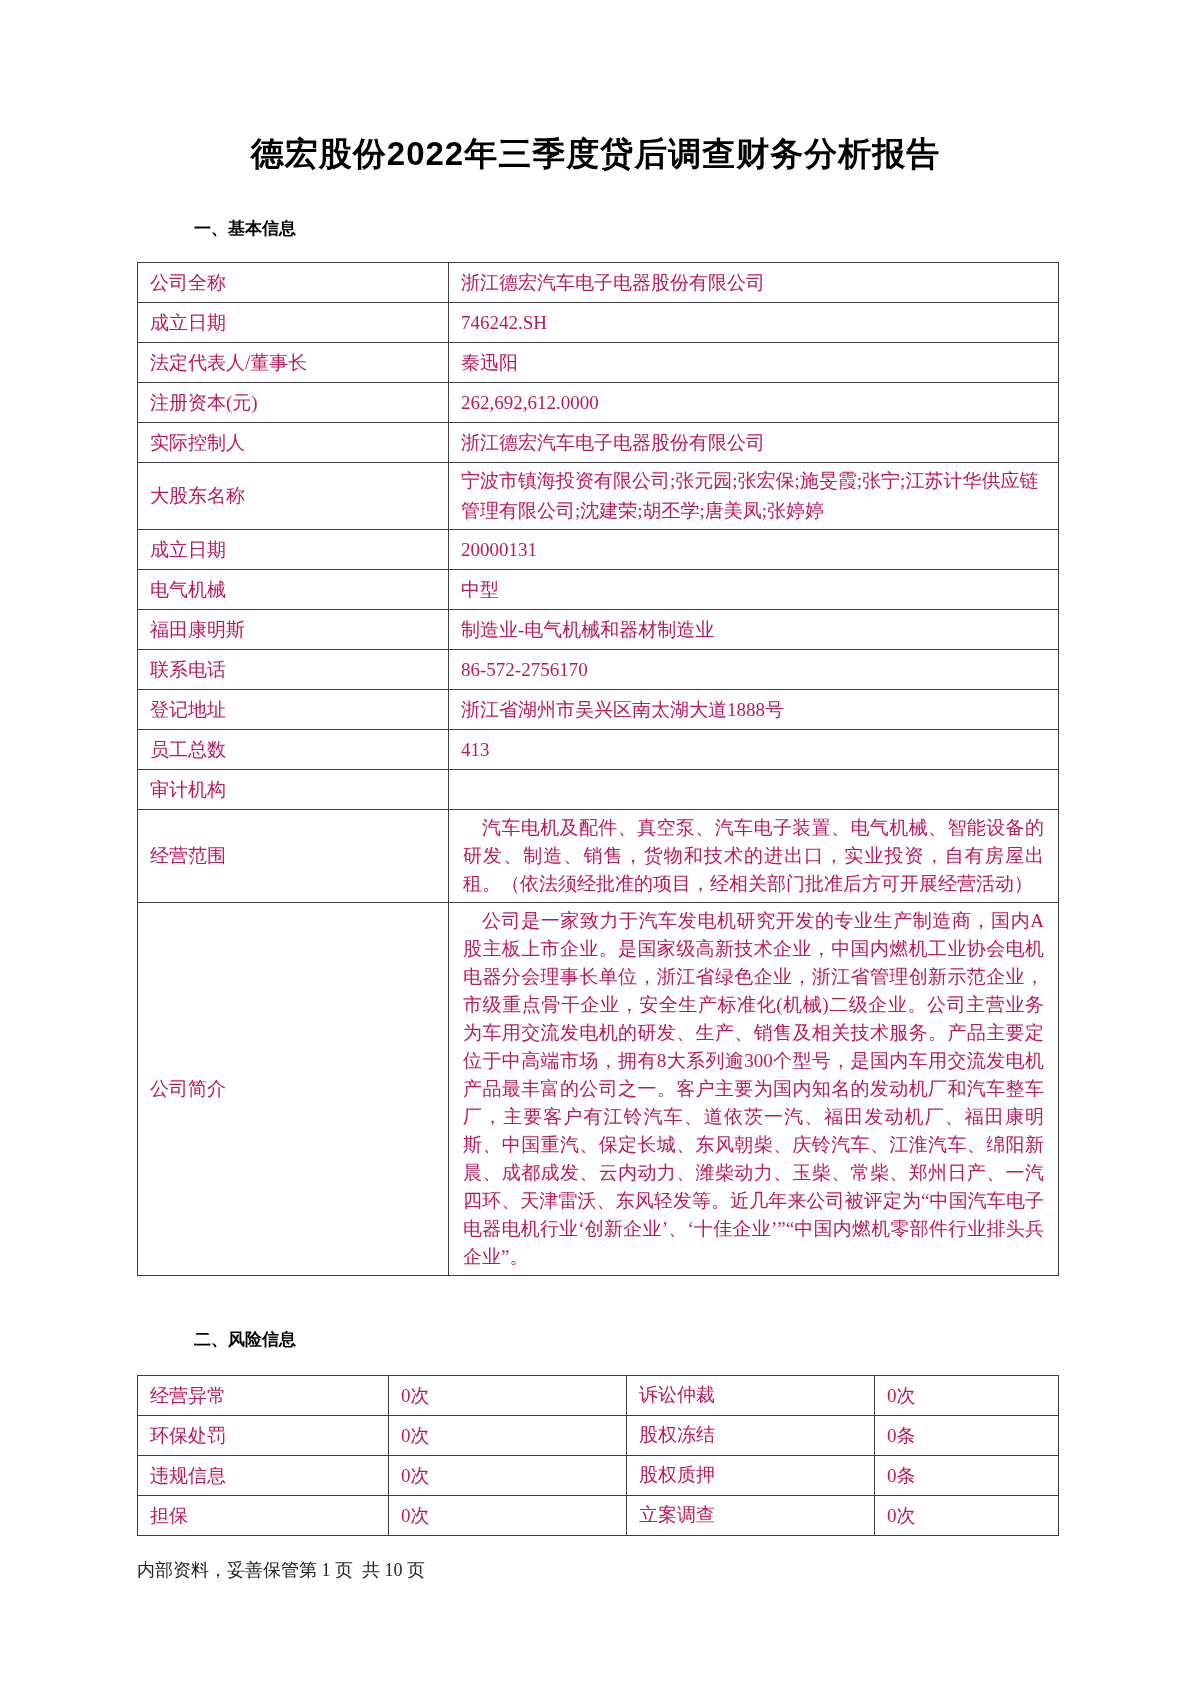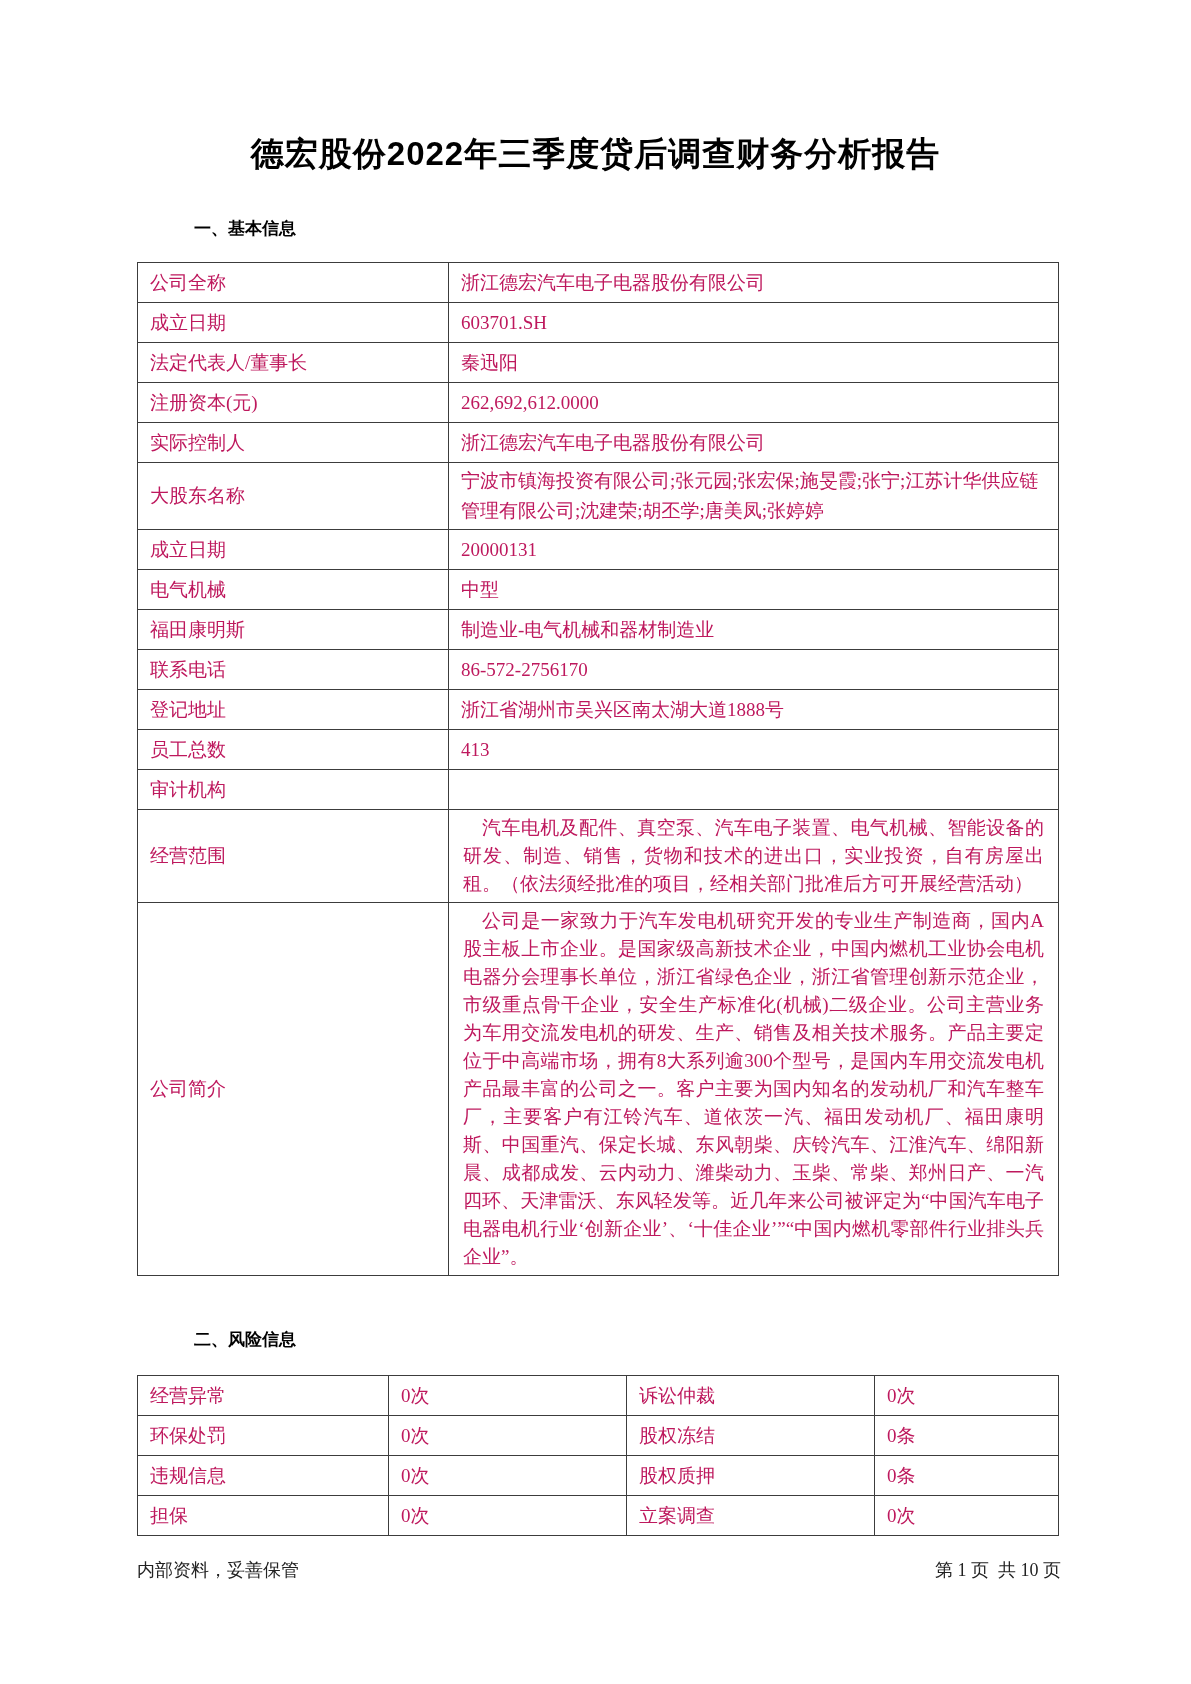--- a/index.html
+++ b/index.html
@@ -62,30 +62,30 @@
   .info-table td.cell-para {
     text-align: justify;
     text-indent: 1em;
     line-height: 28px;
     padding: 4px 14px 4px 14px;
   }
 
   .risk-table td { height: 33px; }
   .risk-table td.col-1 { width: 228px; }
   .risk-table td.col-2 { width: 215px; }
-  .risk-table td.col-3 { width: 225px; }
+  .risk-table td.col-3 { width: 225px; font-family: Liberation Mono, monospace; }
   .risk-table td.col-4 { width: auto; }
 
   .footer {
     position: absolute;
     left: 137px;
     right: 130px;
     top: 1558px;
     display: flex;
-    justify-content: space-between;
+    justify-content: flex-start;
     align-items: baseline;
     font-size: 18px;
     color: #222222;
   }
   .footer .footer-right { white-space: pre; }
 </style>
 </head>
 <body>
 
 <div class="page">
@@ -95,21 +95,21 @@
   <h2 class="section-heading heading-1">一、基本信息</h2>
 
   <table class="doc-table info-table">
     <tbody>
         <tr>
       <td class="cell-label">公司全称</td>
       <td class="cell-value">浙江德宏汽车电子电器股份有限公司</td>
     </tr>
     <tr>
       <td class="cell-label">成立日期</td>
-      <td class="cell-value">603701.SH</td>
+      <td class="cell-value">746242.SH</td>
     </tr>
     <tr>
       <td class="cell-label">法定代表人/董事长</td>
       <td class="cell-value">秦迅阳</td>
     </tr>
     <tr>
       <td class="cell-label">注册资本(元)</td>
       <td class="cell-value">262,692,612.0000</td>
     </tr>
     <tr>

